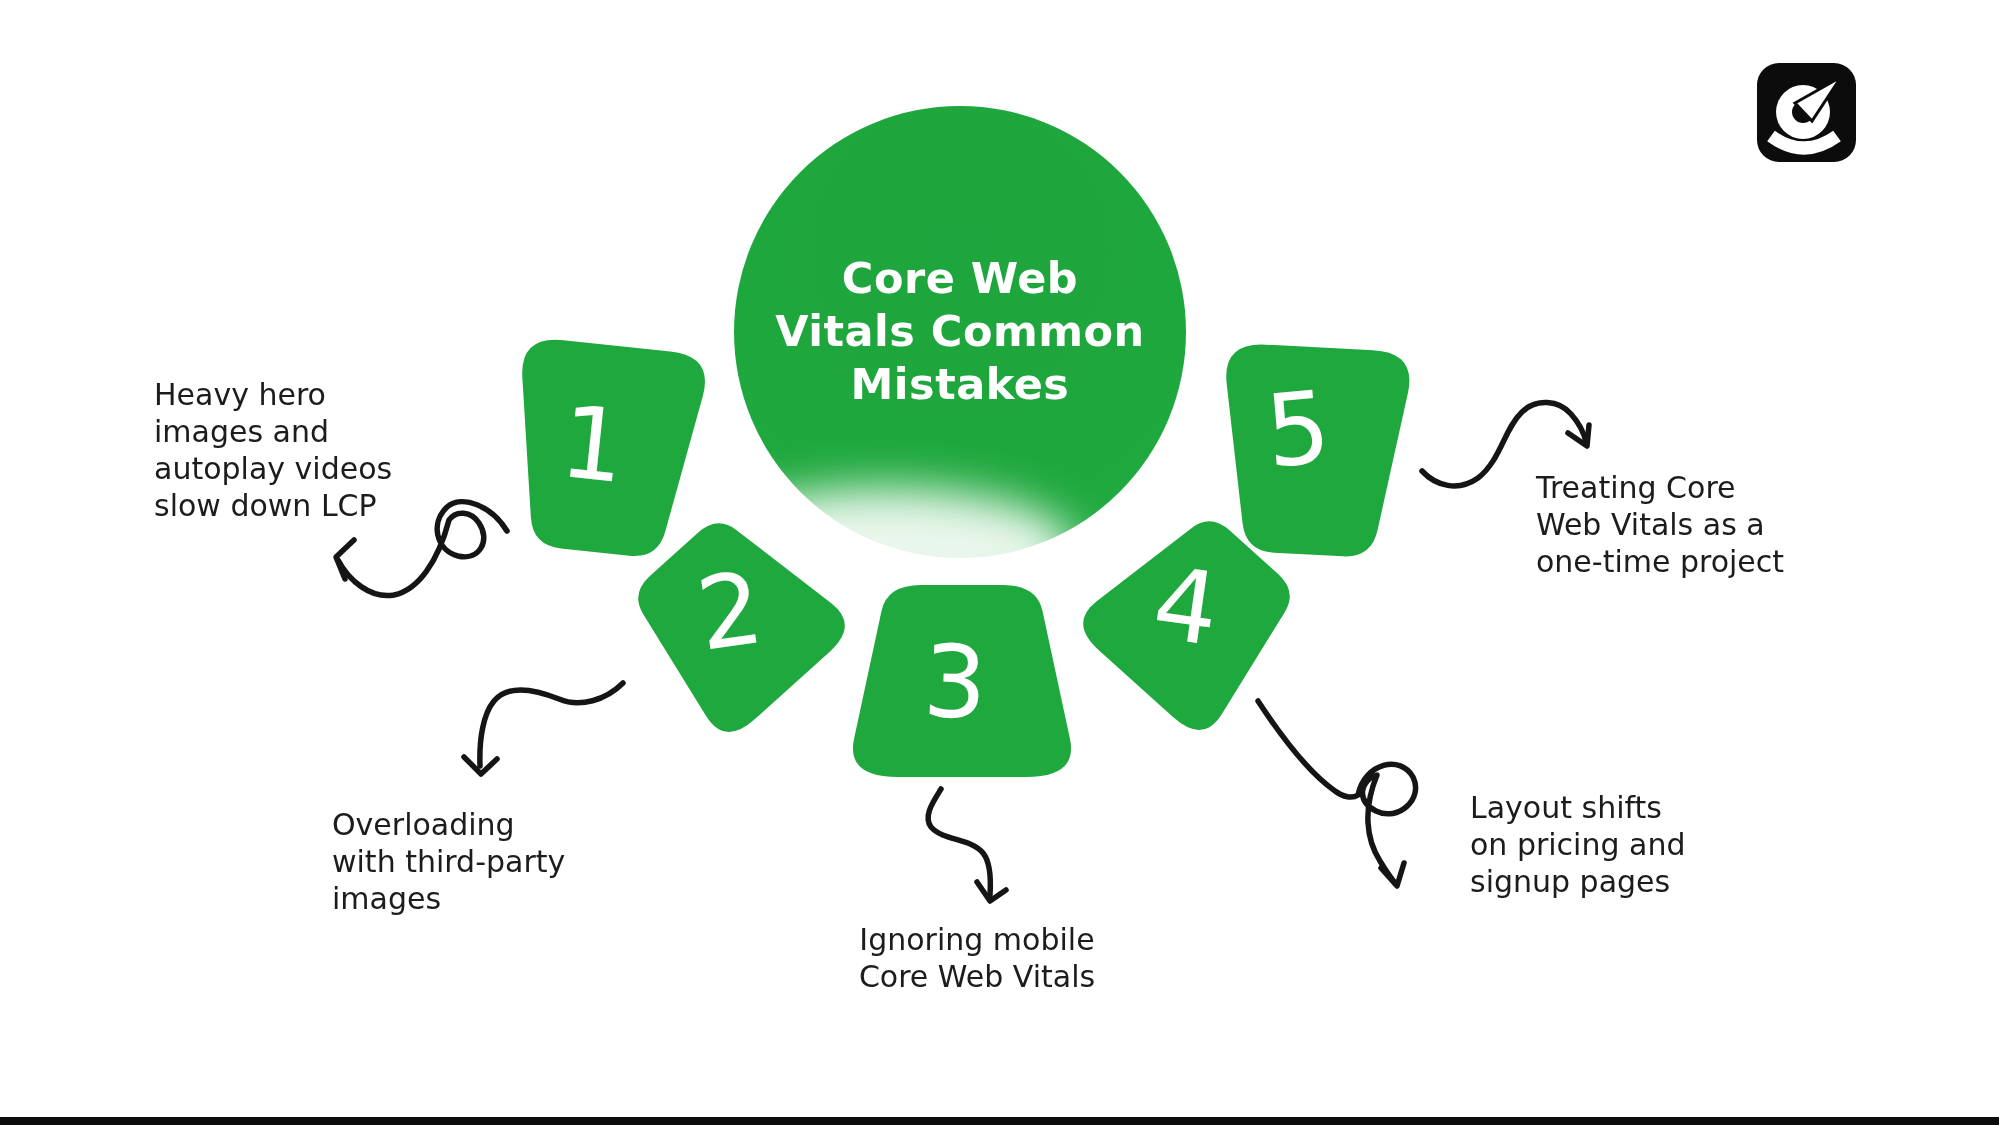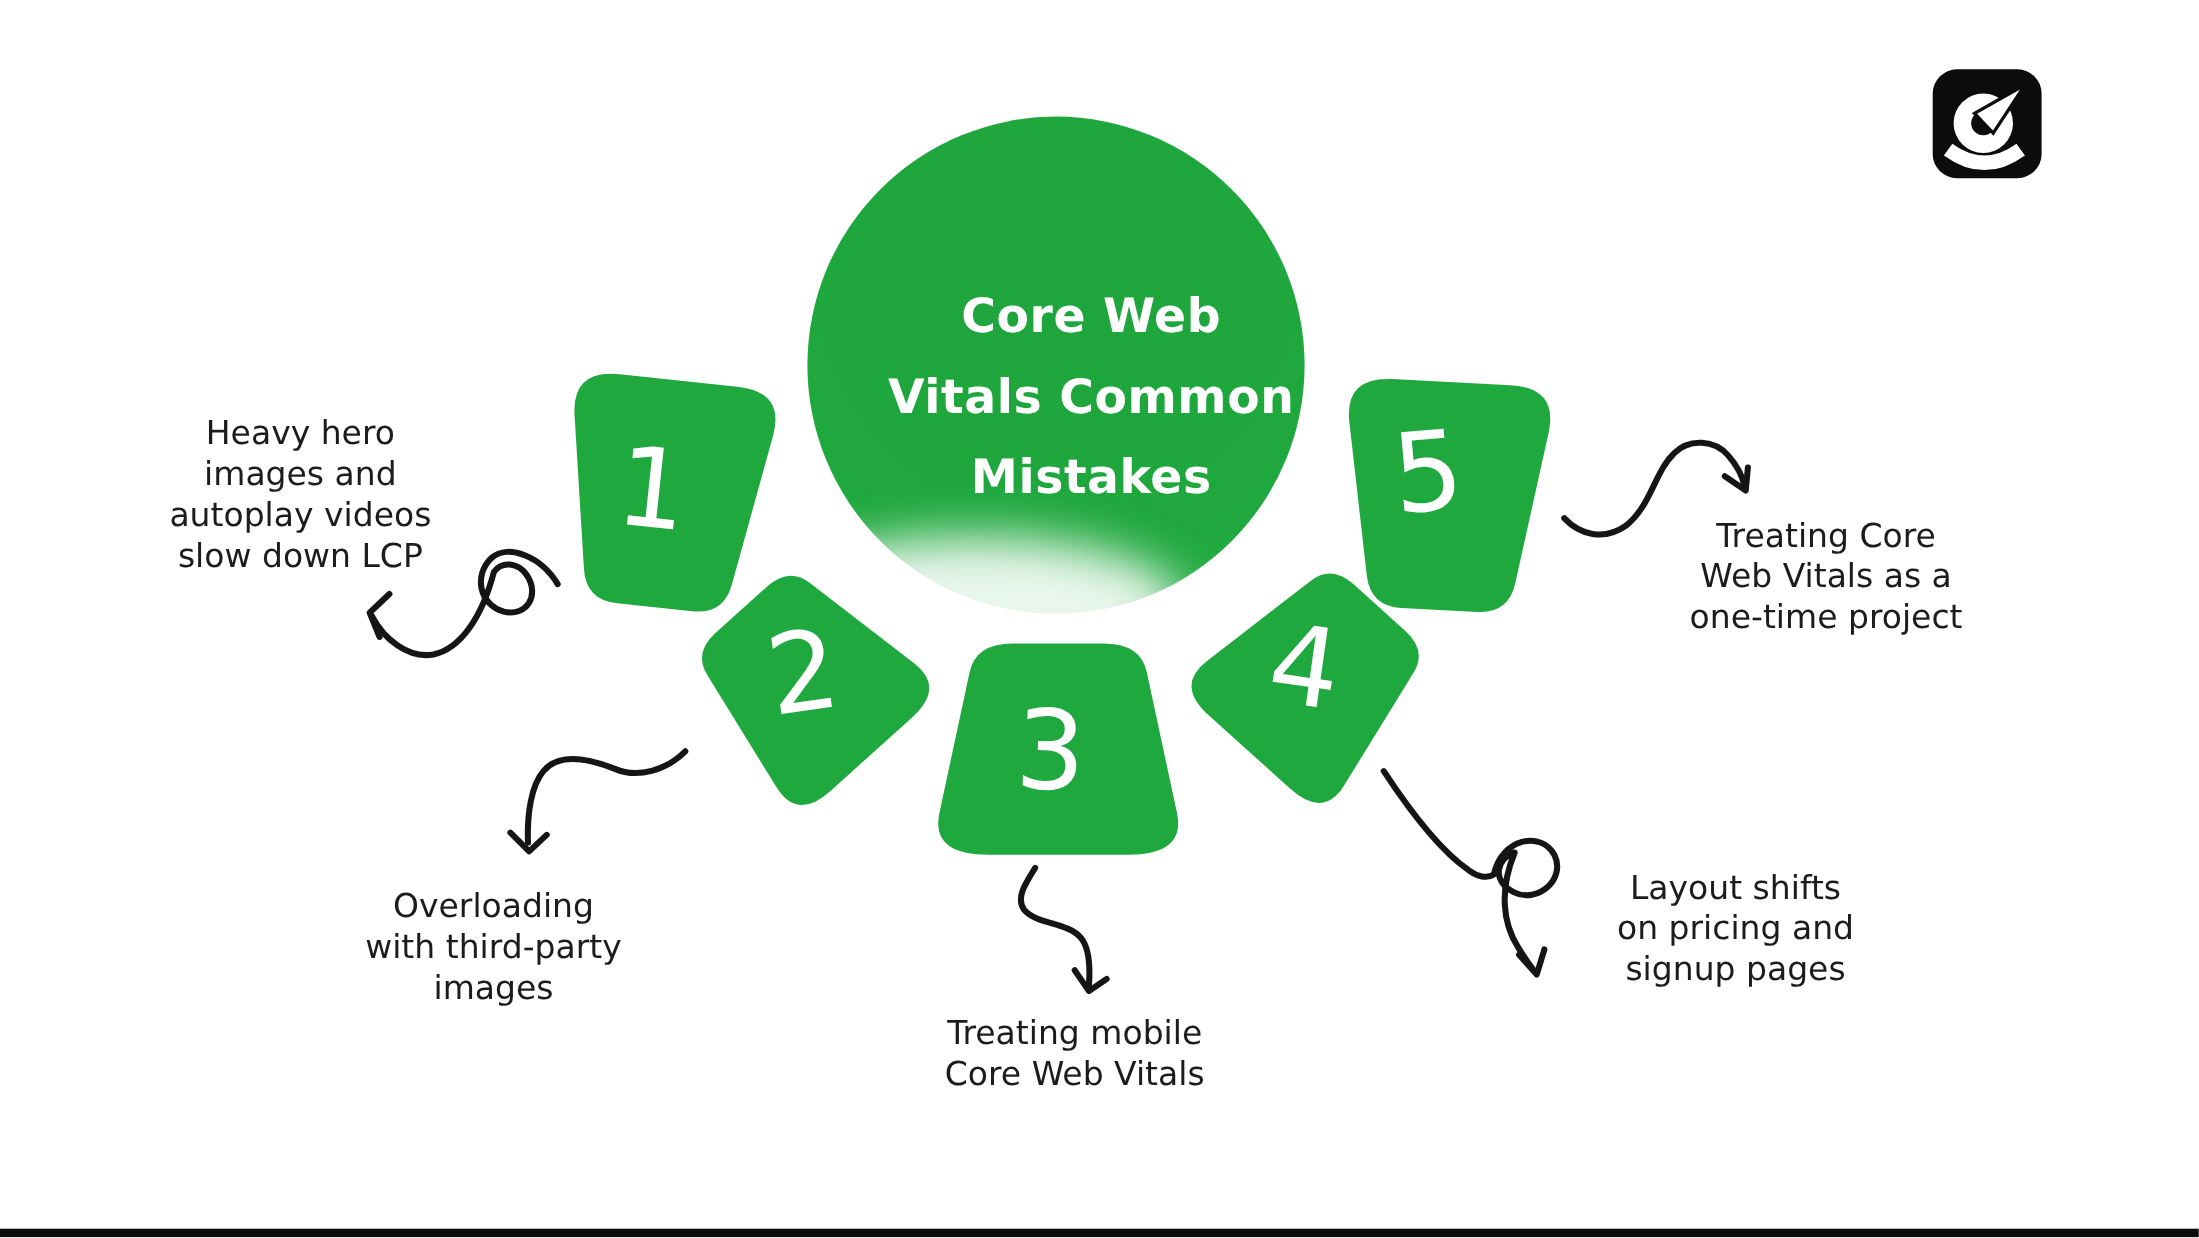--- a/index.html
+++ b/index.html
@@ -2,31 +2,31 @@
 <html><head>
 <meta charset="utf-8">
 <style>
   html,body{margin:0;padding:0;background:#ffffff;}
   .stage{
     position:relative;width:1999px;height:1125px;background:#ffffff;
     font-family:"DejaVu Sans", sans-serif;overflow:hidden;
   }
   .art{position:absolute;left:0;top:0;width:1999px;height:1125px;}
   .title{
-    position:absolute;left:712px;top:252px;width:560px;
-    text-align:center;font-weight:700;font-size:43px;line-height:73px;
+    position:absolute;left:680px;top:252px;width:560px;
+    text-align:center;font-weight:700;font-size:43px;line-height:53px;
     letter-spacing:.5px;color:#ffffff;white-space:pre-line;
   }
   .num{
     position:absolute;color:#ffffff;font-size:100px;font-weight:400;line-height:1;
     transform:translate(-50%,-50%) rotate(var(--r,0deg));
   }
   .label{
     position:absolute;font-size:30px;line-height:37px;color:#1c1c1c;
-    white-space:pre-line;width:max-content;text-align:center;
+    white-space:pre-line;width:max-content;
   }
   .label.centered{transform:translateX(-50%);text-align:center;}
   .footer-bar{
     position:absolute;left:0;bottom:0;width:100%;height:8px;background:#0c0c0c;
   }
 </style>
 </head>
 <body>
 
 <div class="stage">
@@ -91,21 +91,21 @@
   <div class="num" style="left:1186px;top:607px;--r:8deg">4</div>
   <div class="num" style="left:1298px;top:430px;--r:-5deg">5</div>
 
   <div class="label" style="left:154px;top:376px">Heavy hero
 images and
 autoplay videos
 slow down LCP</div>
   <div class="label" style="left:332px;top:806px">Overloading
 with third-party
 images</div>
-  <div class="label centered" style="left:977px;top:921px">Treating mobile
+  <div class="label centered" style="left:977px;top:921px">Ignoring mobile
 Core Web Vitals</div>
   <div class="label" style="left:1536px;top:469px">Treating Core
 Web Vitals as a
 one-time project</div>
   <div class="label" style="left:1470px;top:789px">Layout shifts
 on pricing and
 signup pages</div>
 
   <div class="footer-bar"></div>
 </div>

